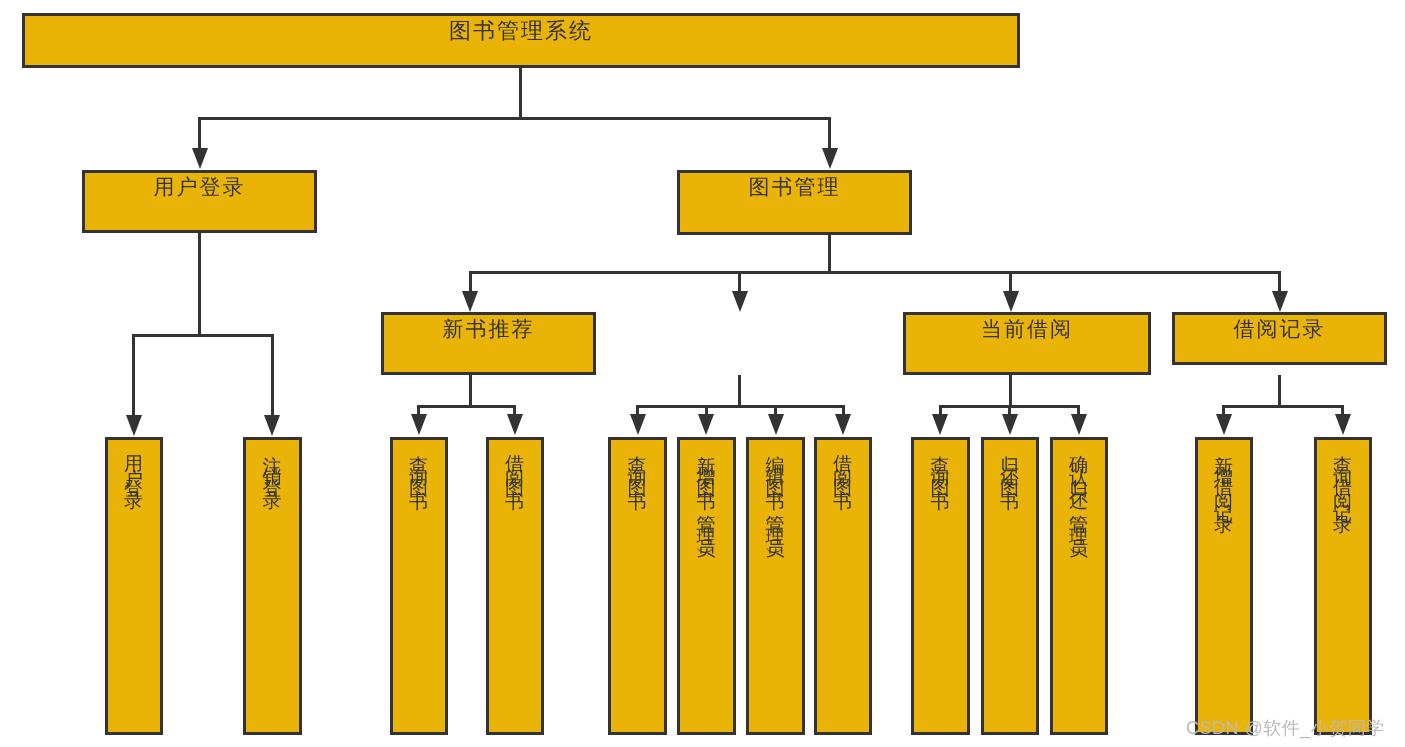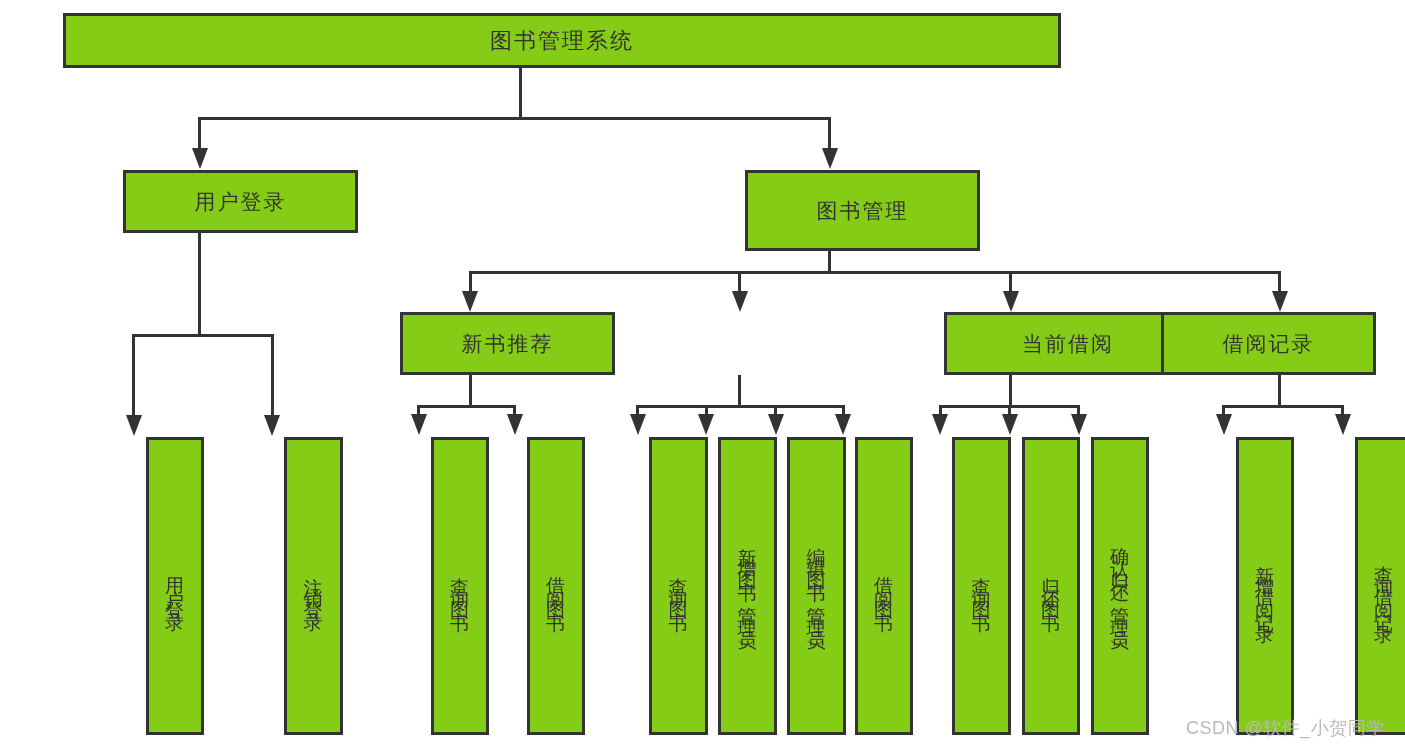--- a/index.html
+++ b/index.html
@@ -10,27 +10,26 @@
   .stage{
     position:relative;
     width:1405px;height:747px;
     background:var(--background,#ffffff);
     overflow:hidden;
   }
   .box{
     position:absolute;
     box-sizing:border-box;
     border:3px solid var(--line,#333333);
-    background:#84cc16;
+    background:#eab308;
     color:var(--text,#333333);
-    display:flex;align-items:center;justify-content:center;
+    display:flex;align-items:flex-start;justify-content:center;
     font-size:21px;
     letter-spacing:2px;
     z-index:2;
-    margin-left:41px;
   }
   .box.title{font-size:22px;}
   .vbox{z-index:2;}
   .vtext{
     writing-mode:vertical-rl;
     text-orientation:mixed;
     font-size:19px;
     letter-spacing:12px;
     line-height:1;
     color:var(--text,#333333);
@@ -124,31 +123,31 @@
   <div class="arrowhead" style="left:1216px;top:414px"></div>
   <div class="arrowhead" style="left:1335px;top:414px"></div>
 
   <div class="box title" style="left:22px;top:13px;width:998px;height:55px">
     <span>图书管理系统</span>
   </div>
 
   <div class="box" style="left:82px;top:170px;width:235px;height:63px">
     <span>用户登录</span>
   </div>
-  <div class="box" style="left:704px;top:170px;width:235px;height:81px">
+  <div class="box" style="left:677px;top:170px;width:235px;height:65px">
     <span>图书管理</span>
   </div>
 
-  <div class="box" style="left:359px;top:312px;width:215px;height:63px">
+  <div class="box" style="left:381px;top:312px;width:215px;height:63px">
     <span>新书推荐</span>
   </div>
   <div class="box" style="left:903px;top:312px;width:248px;height:63px">
     <span>当前借阅</span>
   </div>
-  <div class="box" style="left:1120px;top:312px;width:215px;height:63px">
+  <div class="box" style="left:1172px;top:312px;width:215px;height:53px">
     <span>借阅记录</span>
   </div>
 
   <div class="box vbox" style="left:105px;top:437px;width:58px;height:298px">
     <span class="vtext">用户登录</span>
   </div>
   <div class="box vbox" style="left:243px;top:437px;width:59px;height:298px">
     <span class="vtext">注销登录</span>
   </div>
 

